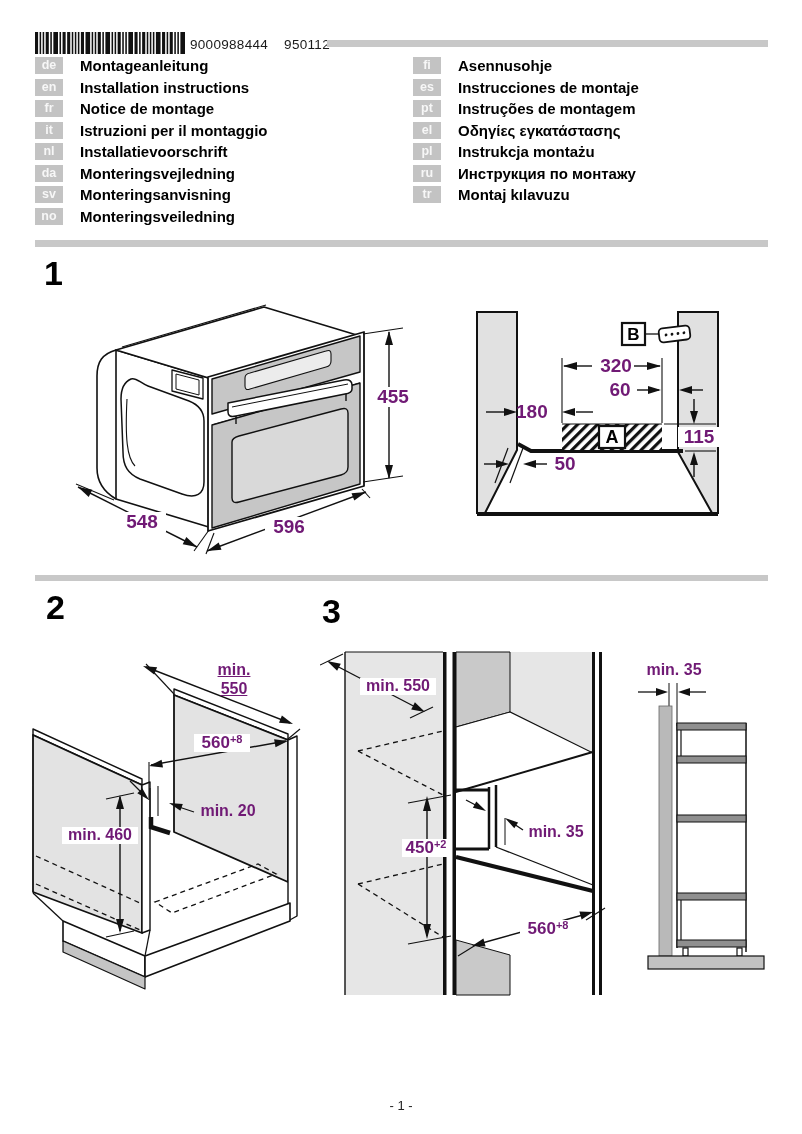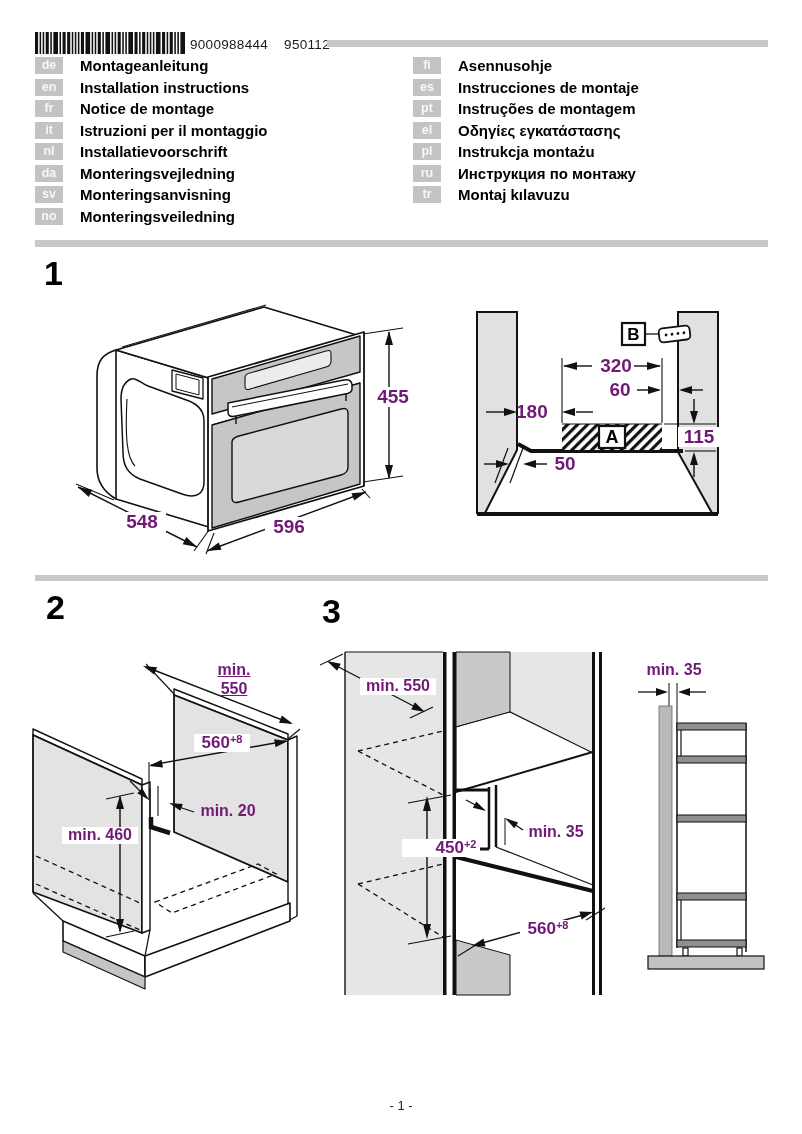--- a/index.html
+++ b/index.html
@@ -397,21 +397,21 @@
       <rect x="677" y="940" width="69" height="7" fill="#8f8f8f" stroke-width="1"></rect>
       <line x1="681" y1="730" x2="681" y2="756" stroke-width="1.2"></line>
       <line x1="681" y1="900" x2="681" y2="940" stroke-width="1.2"></line>
       <rect x="683" y="948" width="5" height="8" fill="#fff" stroke-width="1.2"></rect>
       <rect x="737" y="948" width="5" height="8" fill="#fff" stroke-width="1.2"></rect>
       <rect x="648" y="956" width="116" height="13" fill="#c2c2c2" stroke-width="1.2"></rect>
     </g>
   </svg>
 
   <div class="dim d16 wbg" style="left:360px;top:678px;width:76px;">min. 550</div>
-  <div class="dim d17 wbg" style="left:402px;top:839px;width:48px;padding-left:30px;">
+  <div class="dim d17 wbg" style="left:402px;top:839px;width:48px;">
     <span>450</span><span class="sup">+2</span>
   </div>
   <div class="dim d16" style="left:524px;top:824px;width:64px;">min. 35</div>
   <div class="dim d17 wbg" style="left:520px;top:920px;width:56px;">
     <span>560</span><span class="sup">+8</span>
   </div>
   <div class="dim d16" style="left:637px;top:662px;width:74px;">min. 35</div>
 
   <div class="footer">- 1 -</div>
 

